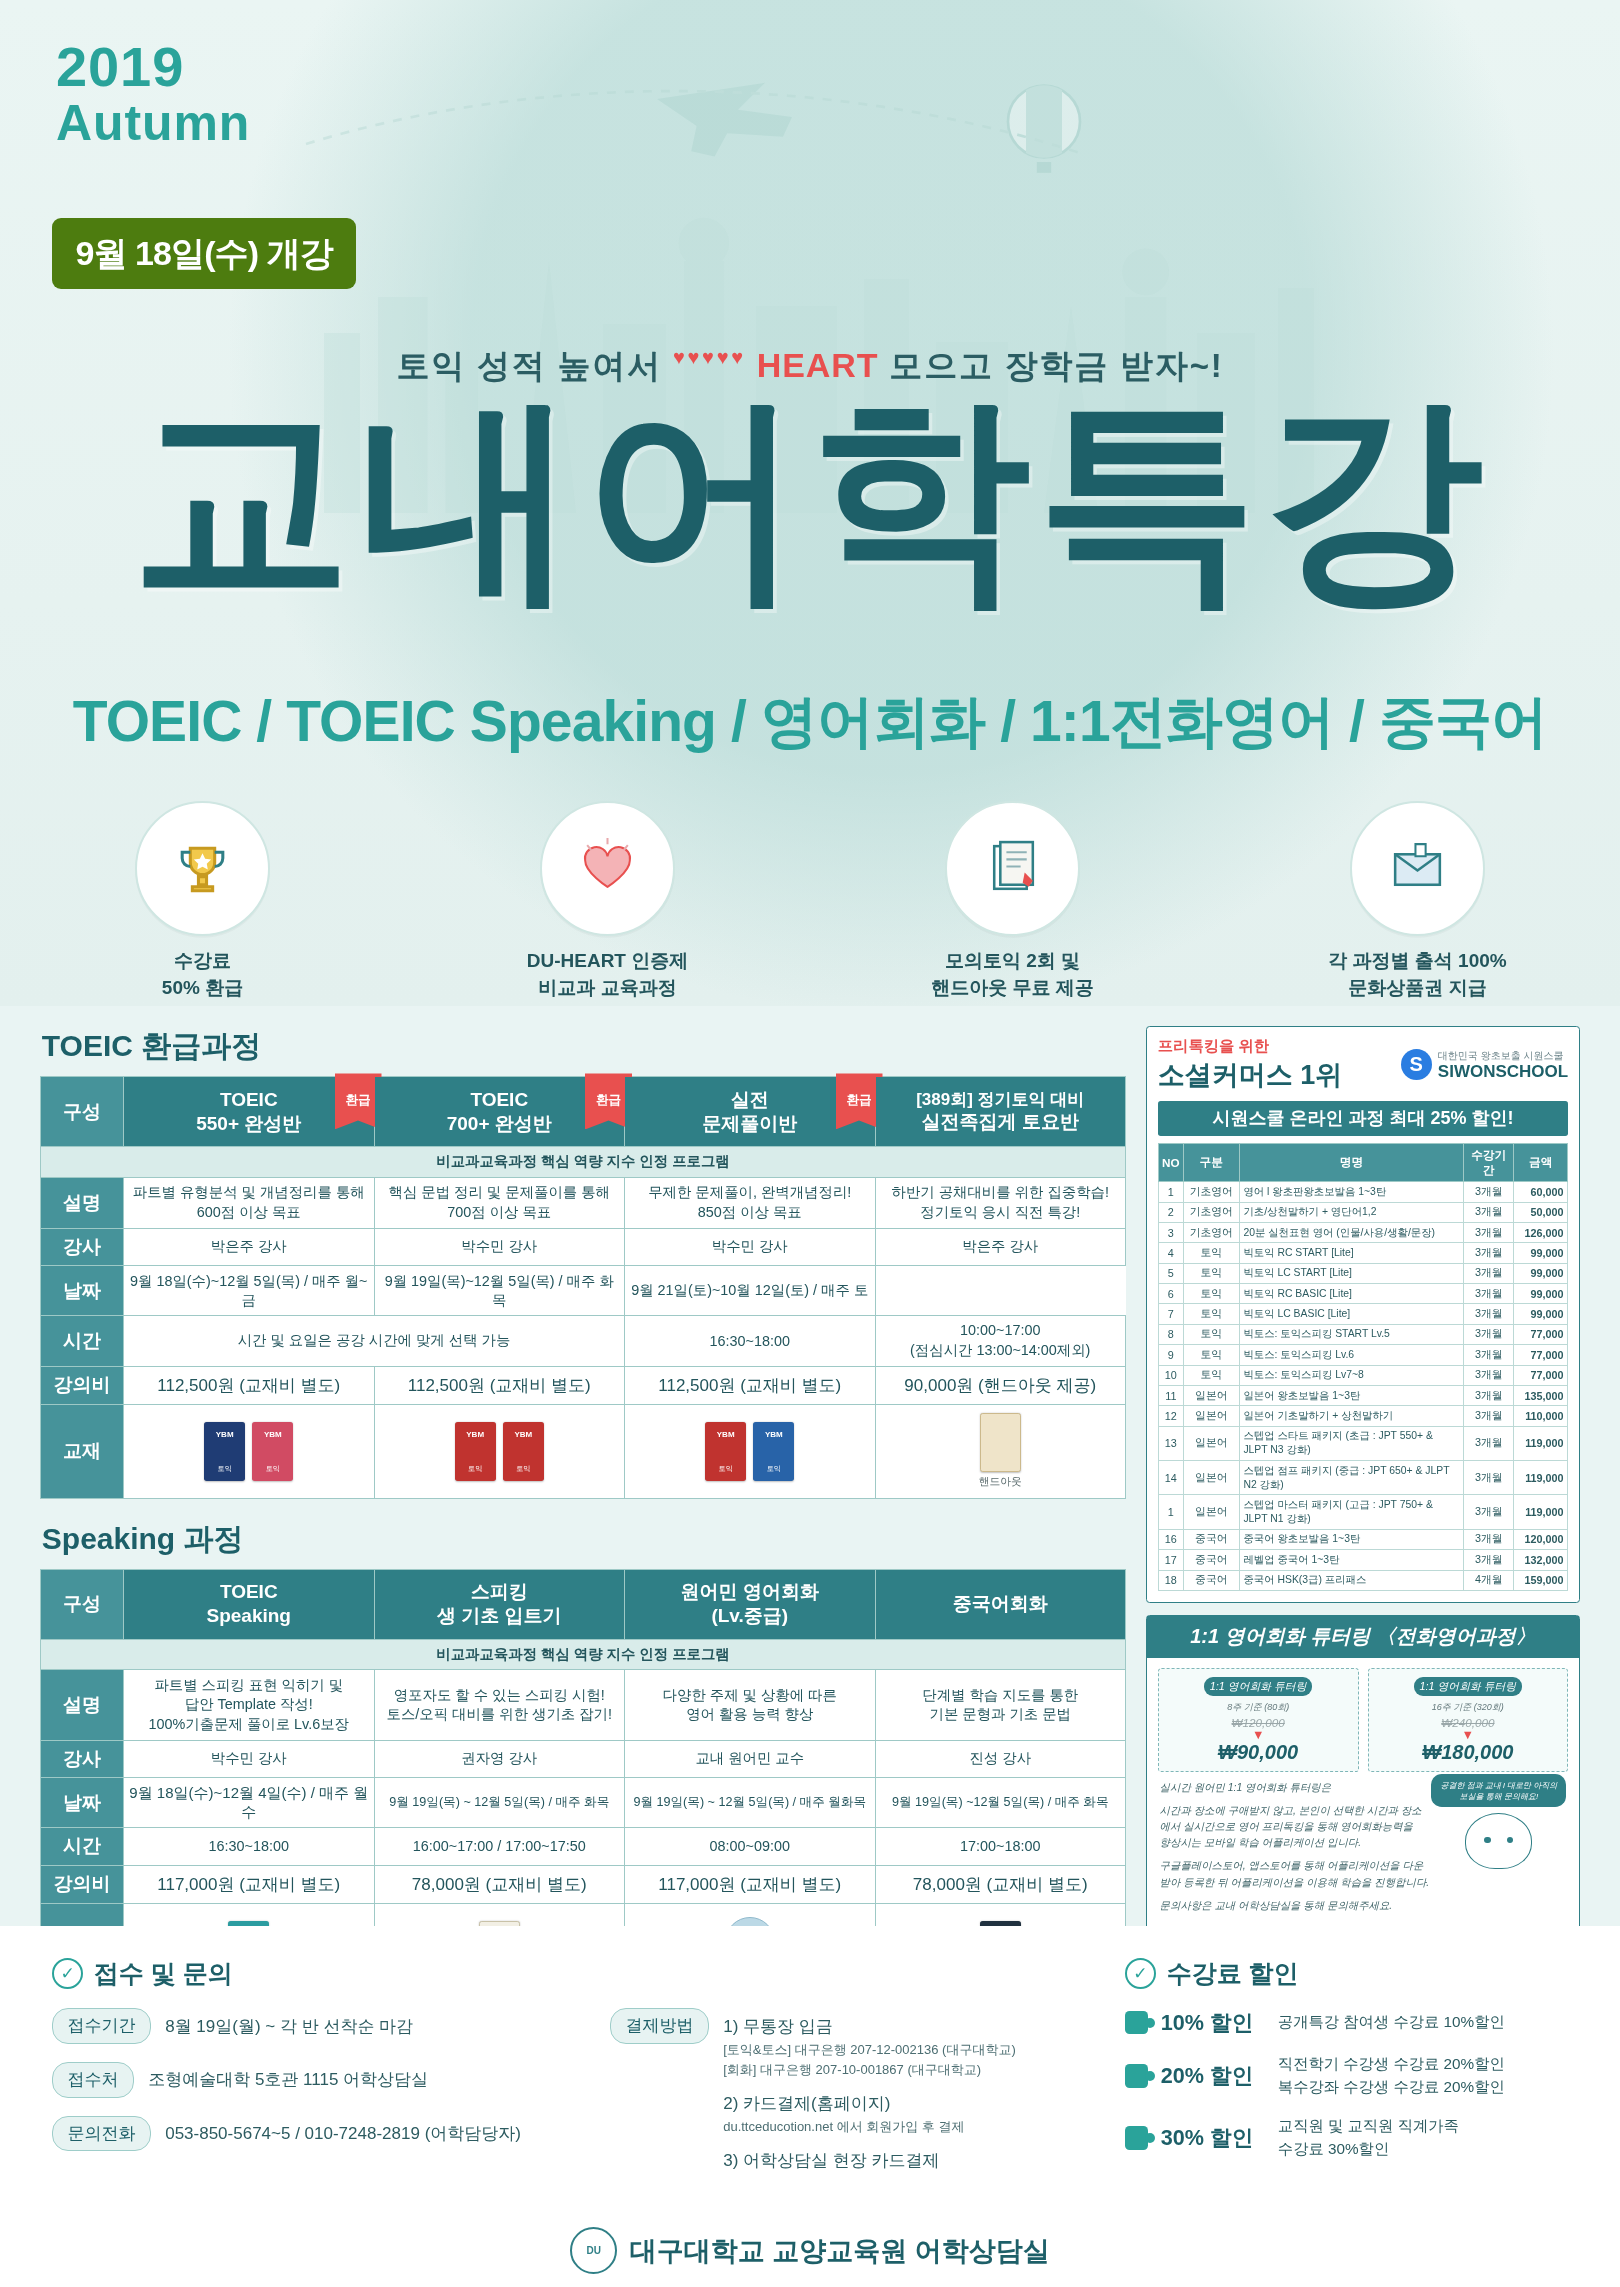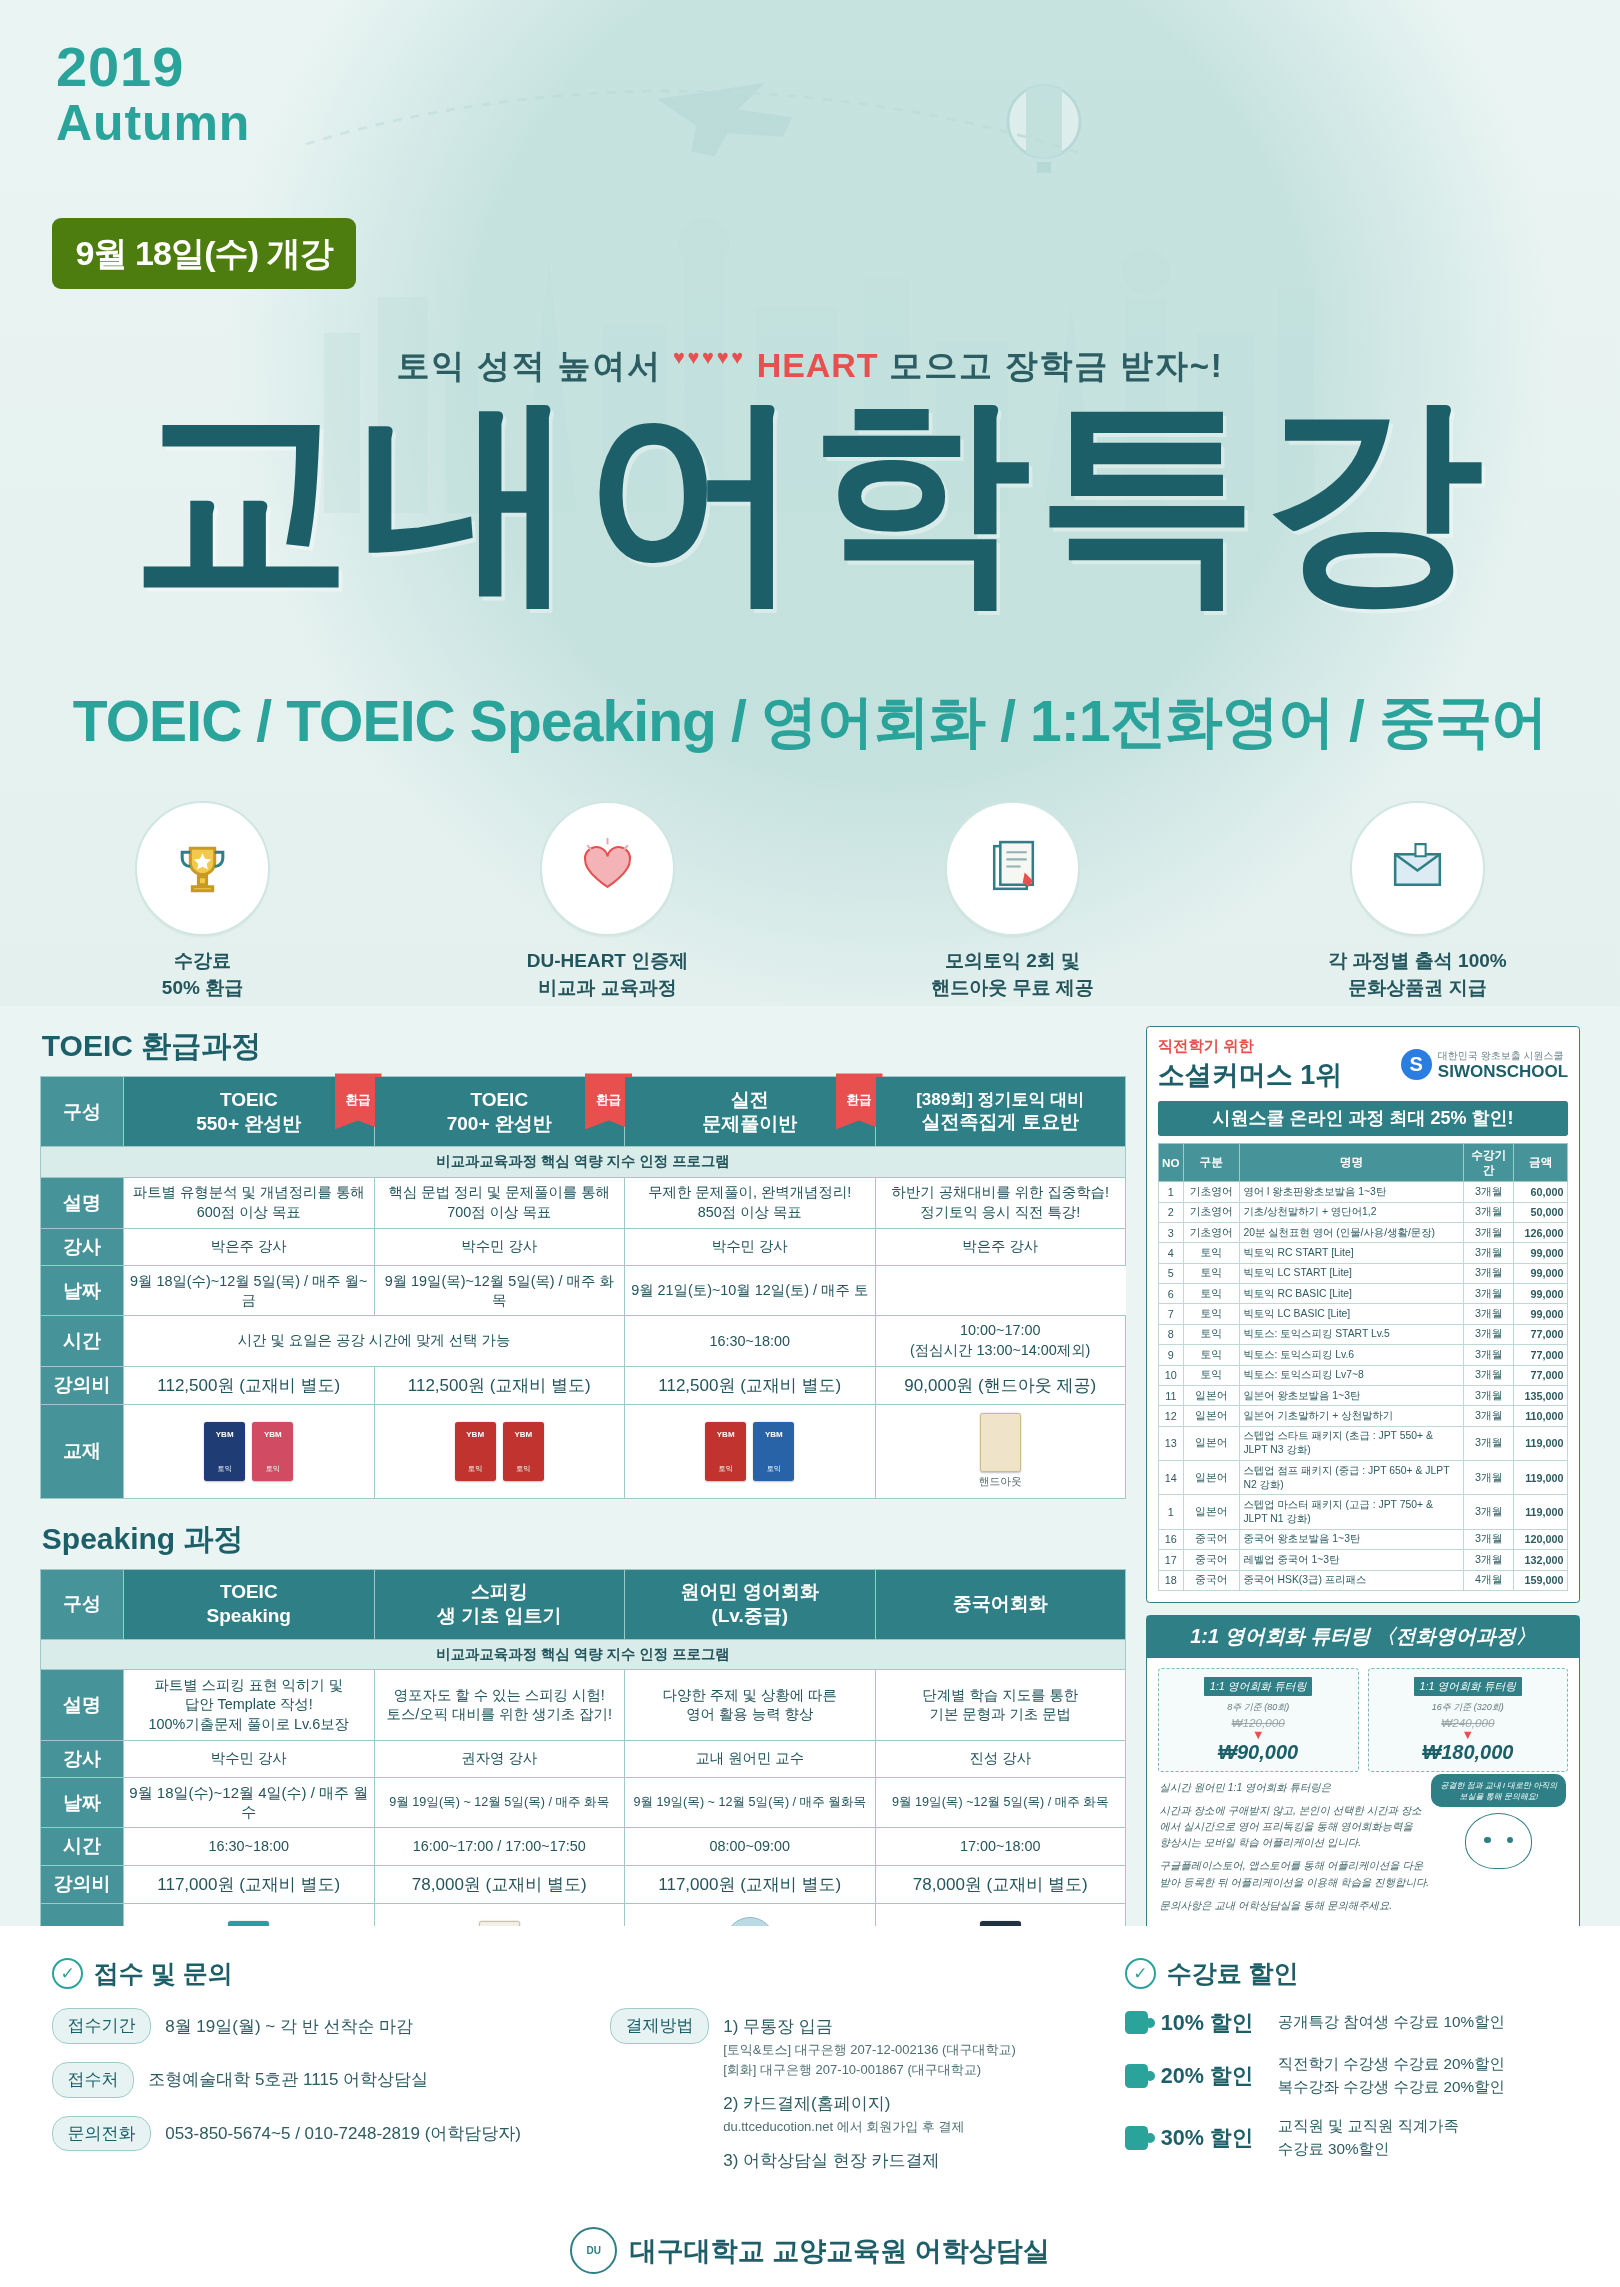--- a/index.html
+++ b/index.html
@@ -132,21 +132,21 @@
   table.pricelist td {
     border:0.9px solid #bcd9d6; font-size:10.8px; color:#2c5b60; padding:2.7px 3.6px; text-align:center; background:#fff;
   }
   table.pricelist td.name { text-align:left; font-size:10.4px; }
   table.pricelist td.price { text-align:right; font-weight:bold; }
 
   .tutor { background:#ffffff; border:1.8px solid #2f7f86; border-radius:3.6px; margin-top:12.6px; padding:0 0 9px;font-style:italic; }
   .tutor-head { background:#2f7f86; color:#fff; text-align:center; font-size:20px; font-weight:bold; padding:7.2px; }
   .tutor-cards { display:flex; gap:9px; padding:10.8px 10.8px 5.4px; }
   .tcard { flex:1; border:0.9px dashed #7fb6b8; border-radius:3.6px; padding:7.2px 5.4px; text-align:center; background:#f4fbfa; }
-  .tcard .t-title { background:#2f7f86; color:#fff; font-size:10.8px; border-radius:1px; padding:2.7px 5.4px; display:inline-block; }
+  .tcard .t-title { background:#2f7f86; color:#fff; font-size:10.8px; border-radius:9px; padding:2.7px 5.4px; display:inline-block; }
   .tcard .t-sub { font-size:9px; color:#64797c; margin:4.5px 0 1.8px; }
   .tcard .t-old { font-size:11.7px; color:#9aa7a9; text-decoration:line-through; }
   .tcard .t-arrow { color:#e8504f; font-size:12.6px; line-height:1; }
   .tcard .t-new { font-size:20px; font-weight:bold; color:#1d5f68; }
   .tutor-desc { font-size:10.4px; color:#3f6468; line-height:1.55; padding:1.8px 12.6px 0; }
   .tutor-desc p { margin:0 0 7.2px; }
   .bubble {
     float:right; width:135px; margin:-5.4px 0 0 7.2px; text-align:center;
   }
   .bubble .bb {
@@ -563,21 +563,21 @@
           </tr>
         </tbody>
           </table>
       </div>
 
       <div class="right-col">
 
         <div class="promo">
           <div class="promo-head">
             <div>
-              <div class="l1">직전학기 위한</div>
+              <div class="l1">프리톡킹을 위한</div>
               <div class="l2">소셜커머스 1위</div>
             </div>
             <div class="siwon">
               <div class="badge">S</div>
               <div>
                 <span class="t1">대한민국 왕초보출 시원스쿨</span>
                 <span class="t2">SIWONSCHOOL</span>
               </div>
             </div>
           </div>

